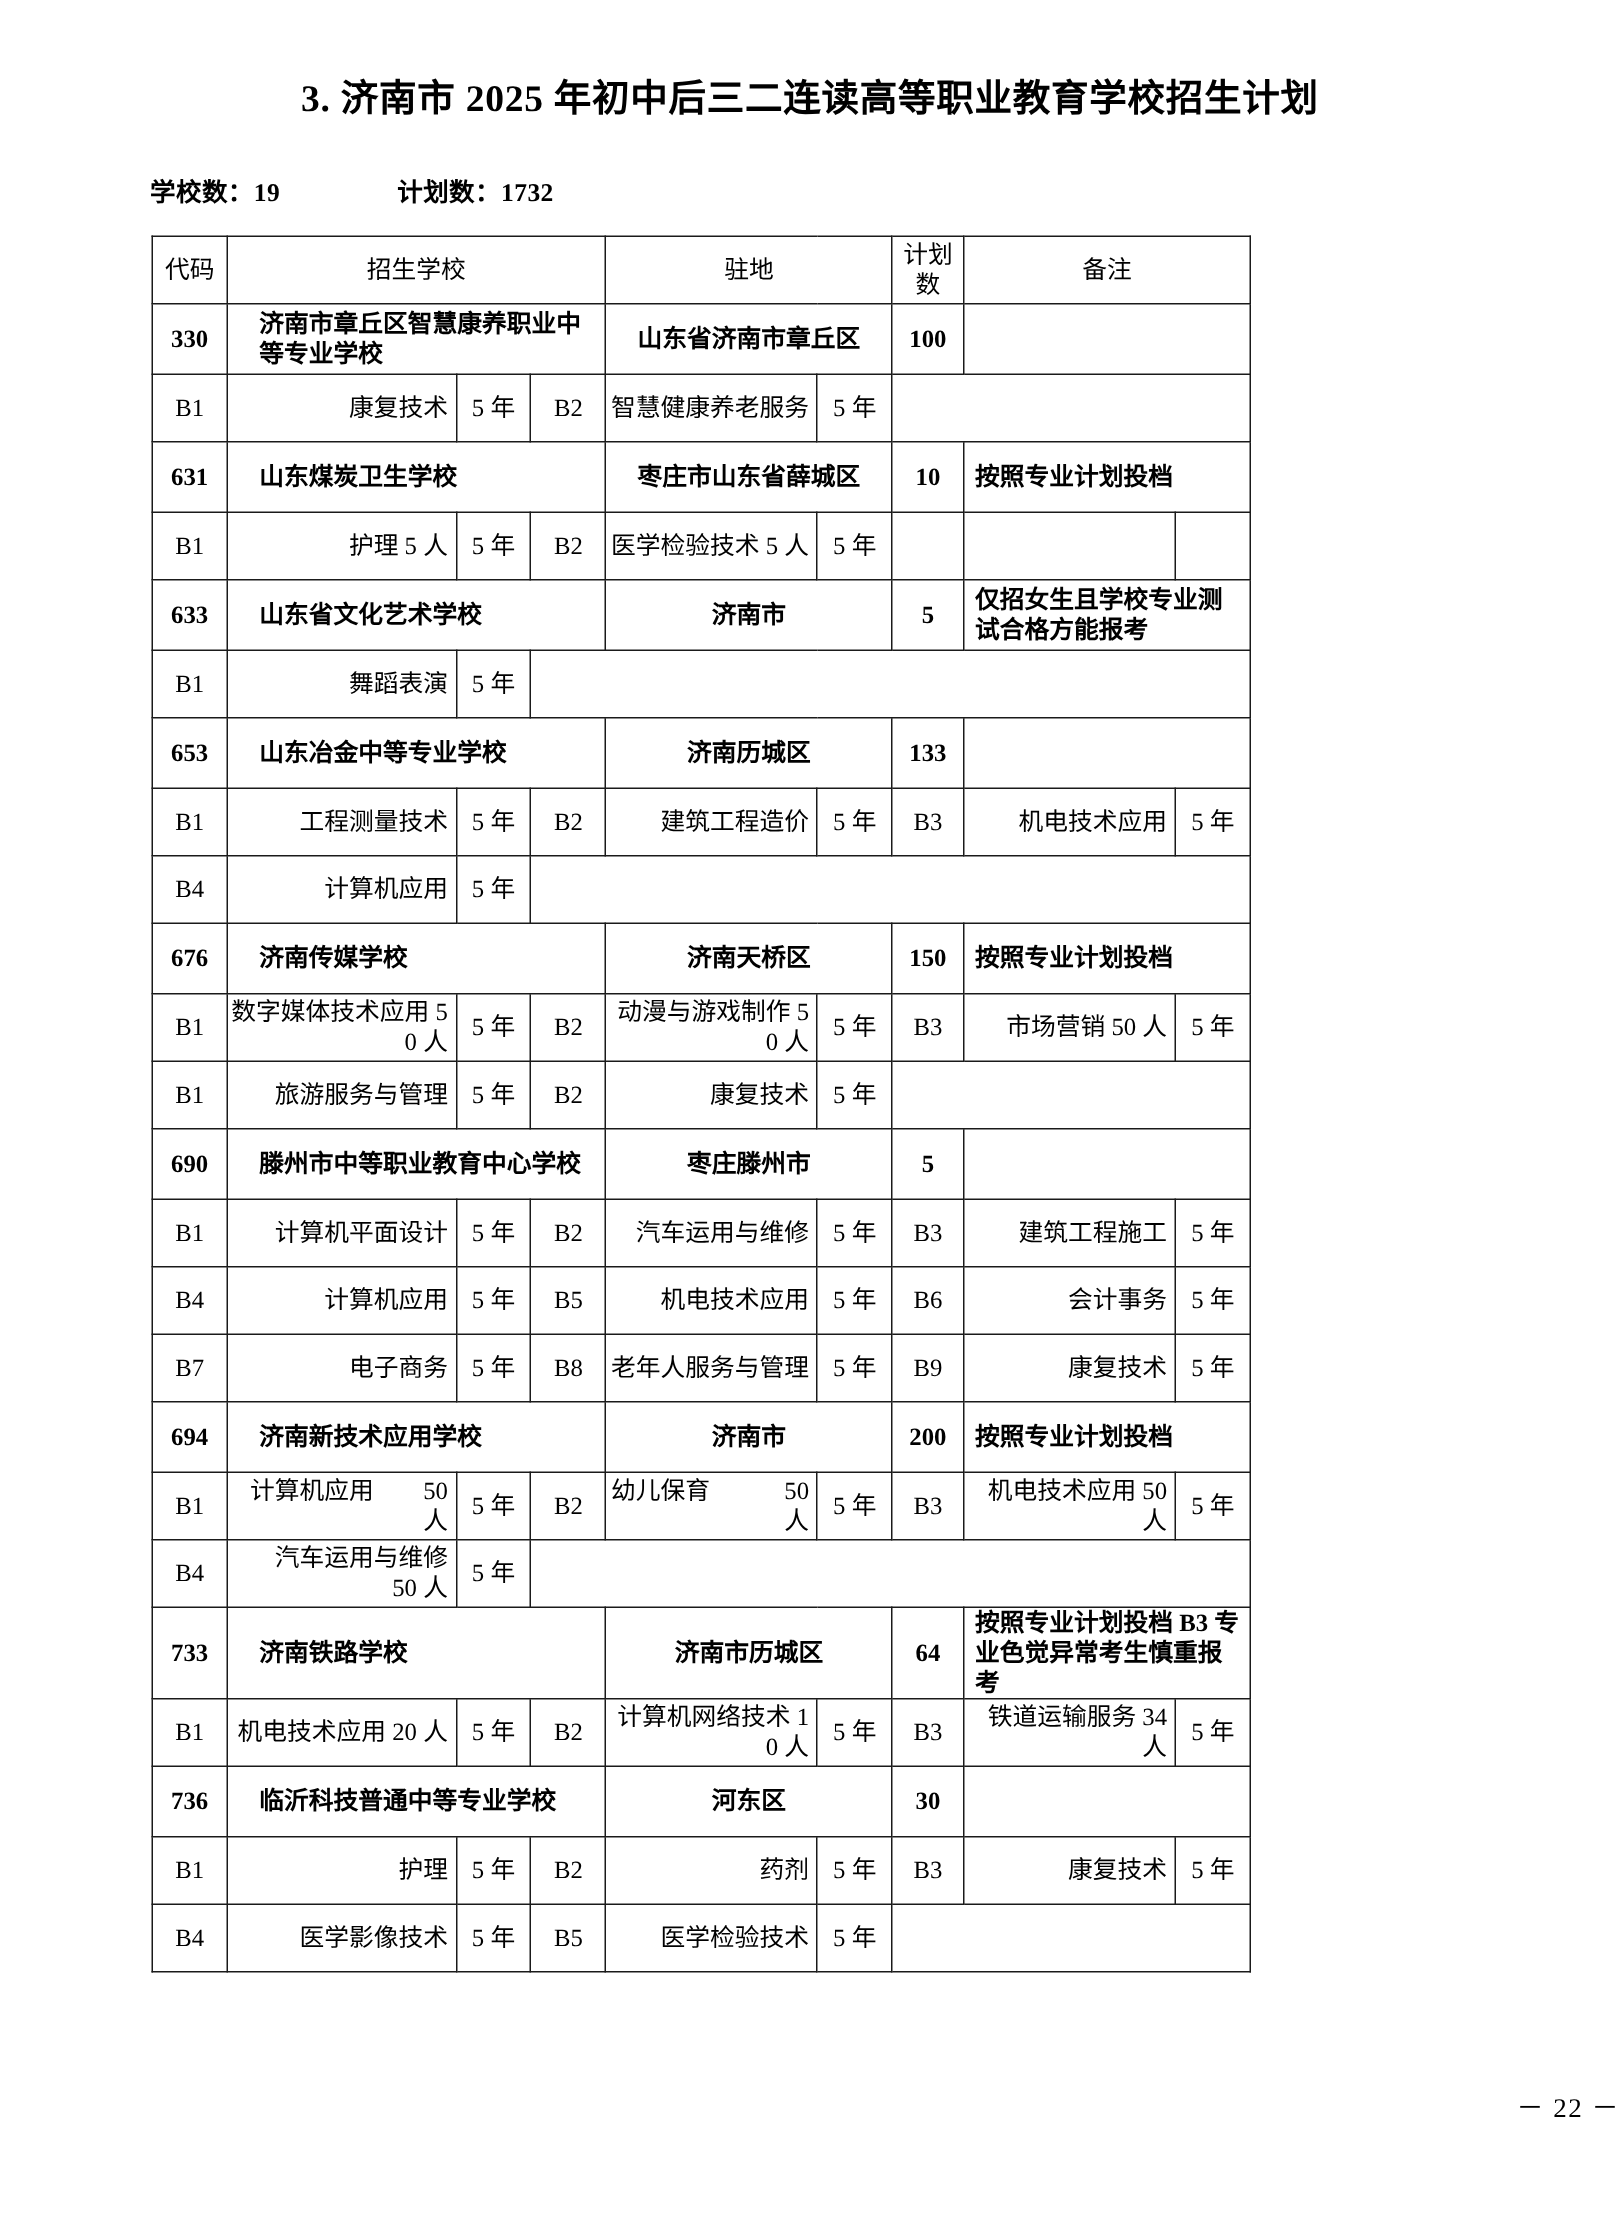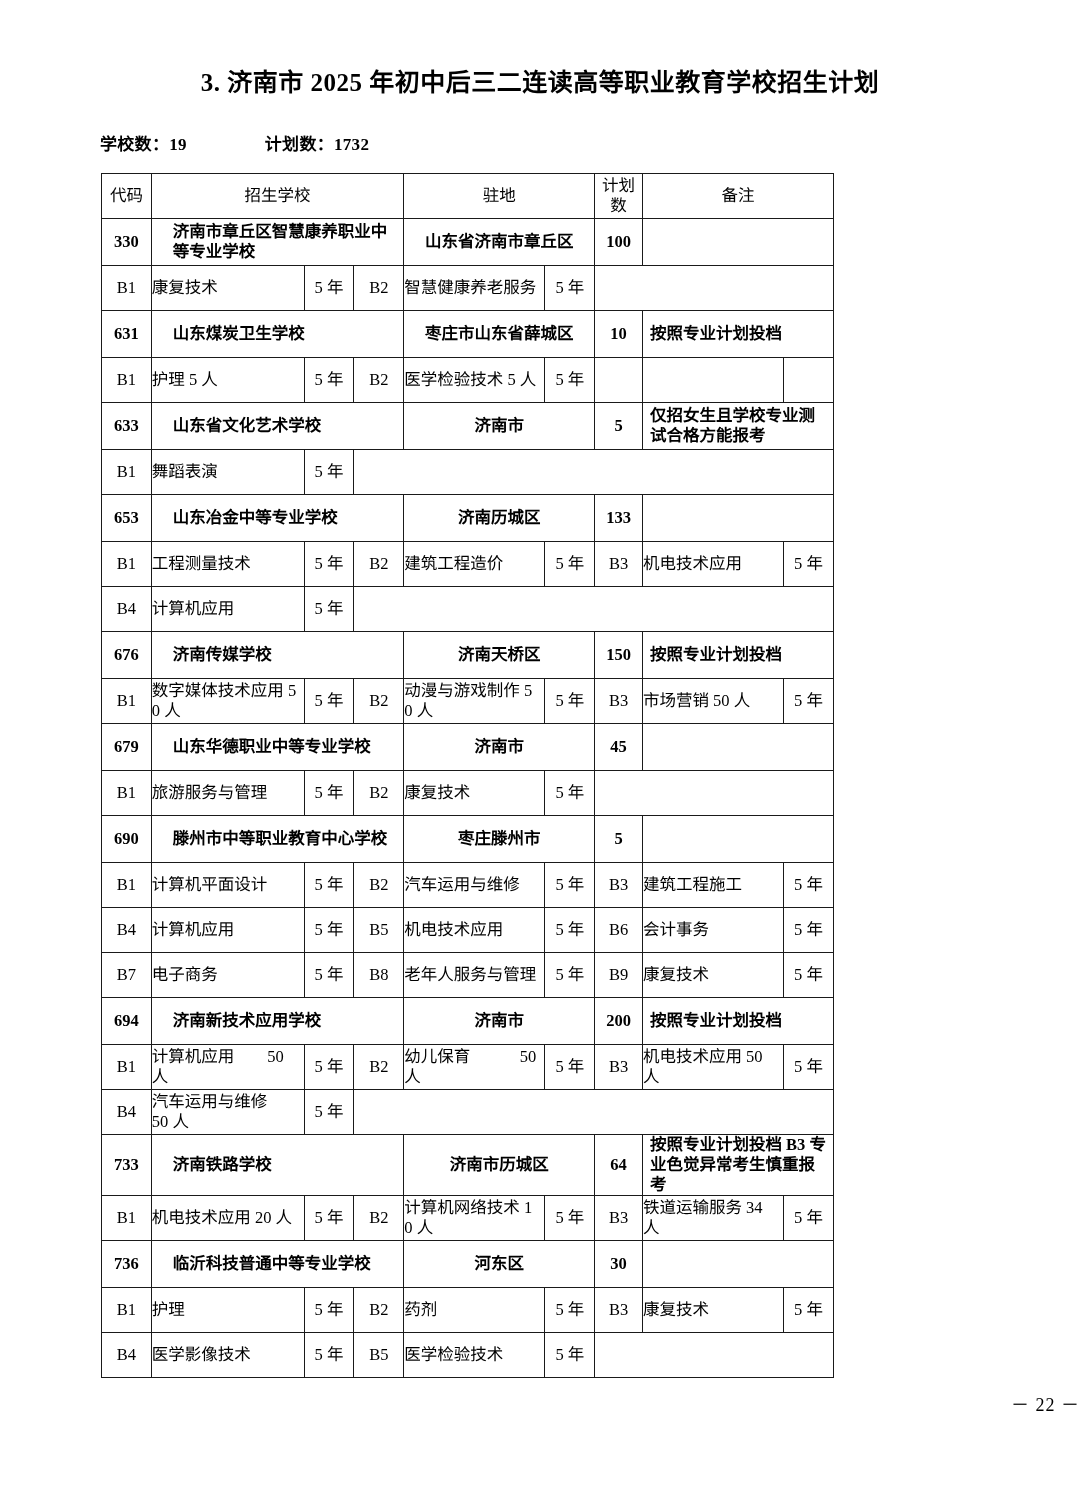--- a/index.html
+++ b/index.html
@@ -23,21 +23,21 @@
     padding: 0;
     position: relative;
   }
 
   .doc-title {
     text-align: center;
     font-size: 25px;
     font-weight: bold;
     letter-spacing: 0.5px;
     margin: 0;
-    padding: 68px 0 0 0;
+    padding: 52px 0 0 0;
     line-height: 1.2;
   }
 
   .summary-line {
     margin: 0;
     padding: 32px 0 0 100px;
     font-size: 17px;
     font-weight: bold;
     letter-spacing: 0.3px;
   }
@@ -88,21 +88,21 @@
   tr.school-row td.name-cell { text-align: left; padding-left: 21px; }
   tr.school-row td.loc-cell  { text-align: center; }
   tr.school-row td.num-cell  { text-align: center; margin-top: 12px; }
   tr.school-row td.rem-cell  { text-align: left; padding-left: 7px; border-radius: 10px; }
 
   
   tr.major-row td {
     height: 44px;
     font-weight: normal;
   }
-  tr.major-row td.mj { text-align: left; padding-left: 0; }
+  tr.major-row td.mj { text-align: right; padding-left: 0; }
   tr.major-row td.yr { text-align: center; white-space: nowrap; }
   tr.major-row td.bx { text-align: center; }
 
   td.blank { }
 
   .page-number {
     position: absolute;
     left: 0;
     right: 0;
     top: 1390px;
@@ -226,27 +226,20 @@
           <td class="bx">B1</td>
           <td class="mj">数字媒体技术应用 50 人</td>
           <td class="yr">5 年</td>
           <td class="bx">B2</td>
           <td class="mj">动漫与游戏制作 50 人</td>
           <td class="yr">5 年</td>
           <td class="bx">B3</td>
           <td class="mj">市场营销 50 人</td>
           <td class="yr">5 年</td>
         </tr>
-        <tr class="school-row">
-          <td class="code-cell">679</td>
-          <td class="name-cell" colspan="3">山东华德职业中等专业学校</td>
-          <td class="loc-cell" colspan="2">济南市</td>
-          <td class="num-cell">45</td>
-          <td class="rem-cell" colspan="2"></td>
-        </tr>
         <tr class="major-row">
           <td class="bx">B1</td>
           <td class="mj">旅游服务与管理</td>
           <td class="yr">5 年</td>
           <td class="bx">B2</td>
           <td class="mj">康复技术</td>
           <td class="yr">5 年</td>
           <td class="blank" colspan="3"></td>
         </tr>
         <tr class="school-row">

